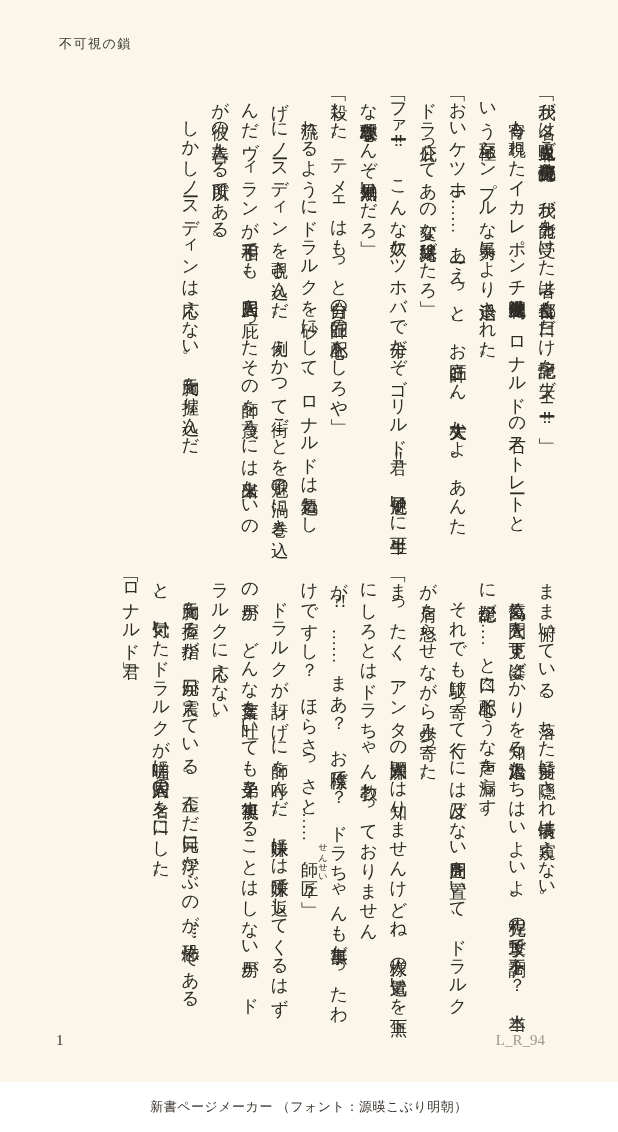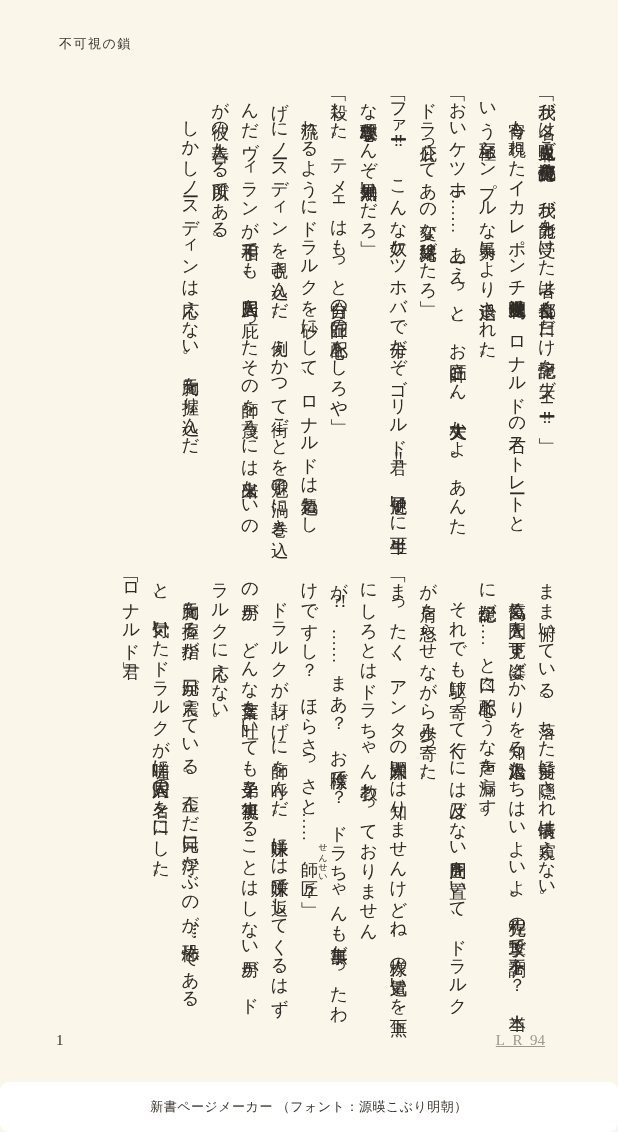--- a/index.html
+++ b/index.html
@@ -41,33 +41,31 @@
     left: 56px;
     font-size: 15px;
     color: #33302a;
   }
   .page-code {
     position: absolute;
     top: 1032px;
     right: 73px;
     font-size: 15px;
     color: #9e978b;
-    text-decoration: underline;
   }
   .caption-bar {
     position: absolute;
     left: 0;
     bottom: 0;
     width: 618px;
     height: 50px;
     background: #ffffff;
     display: flex;
     align-items: center;
     justify-content: center;
-    border-radius: 9px;
   }
   .caption-text {
     font-size: 13px;
     letter-spacing: 0.5px;
     color: #3a362f;
   }
 </style>
 </head>
 <body>
 

